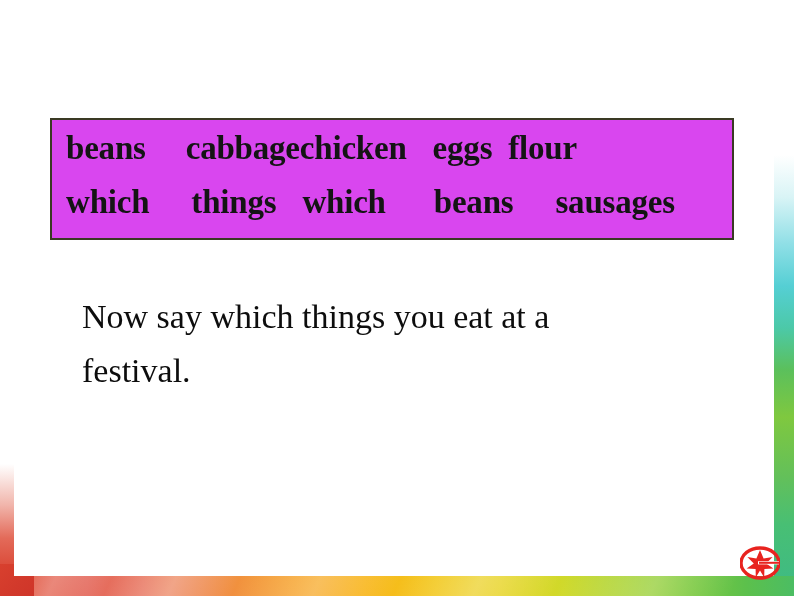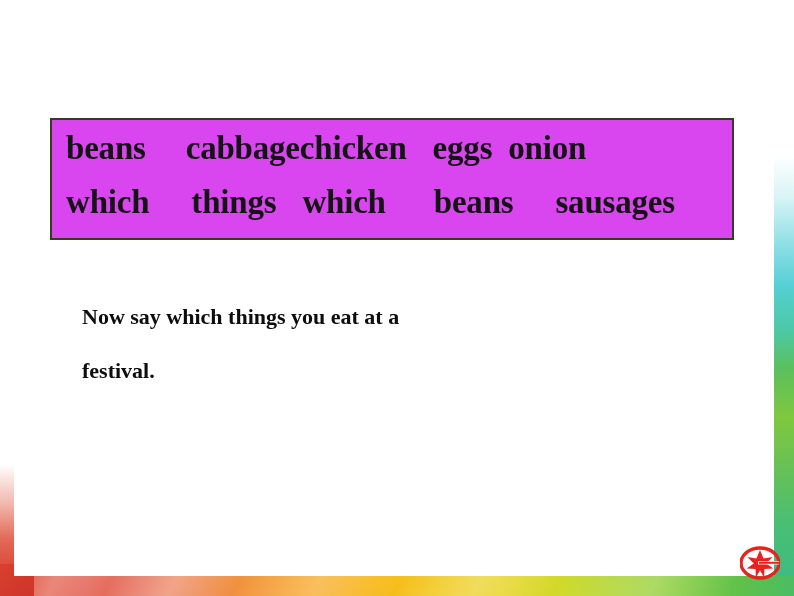--- a/index.html
+++ b/index.html
@@ -146,22 +146,22 @@
   .r2 .w:nth-child(3) { margin-left: 26px; }
   .r2 .w:nth-child(4) { margin-left: 48px; }
   .r2 .w:nth-child(5) { margin-left: 42px; }
 
   
   .instruction {
     position: absolute;
     left: 82px;
     top: 290px;
     width: 620px;
-    font-weight: bold;
-    font-size: 22px;
+    font-weight: normal;
+    font-size: 34px;
     line-height: 54px;
     color: #0d0d0d;
     font-family: "Liberation Serif", "DejaVu Serif", serif;
   }
   .instruction .line { display: block; white-space: nowrap; }
 
   
   .logo {
     position: absolute;
     left: 740px;
@@ -180,21 +180,21 @@
   <div class="frame-left"></div>
   <div class="frame-bottom-left-notch"></div>
   <div class="inner-white"></div>
 
   <div class="word-box">
     <div class="word-row row1 r1">
       <span class="w">beans</span>
       <span class="w">cabbage</span>
       <span class="w">chicken</span>
       <span class="w">eggs</span>
-      <span class="w">onion</span>
+      <span class="w">flour</span>
     </div>
     <div class="word-row row2 r2">
       <span class="w">which</span>
       <span class="w">things</span>
       <span class="w">which</span>
       <span class="w">beans</span>
       <span class="w">sausages</span>
     </div>
   </div>
 

